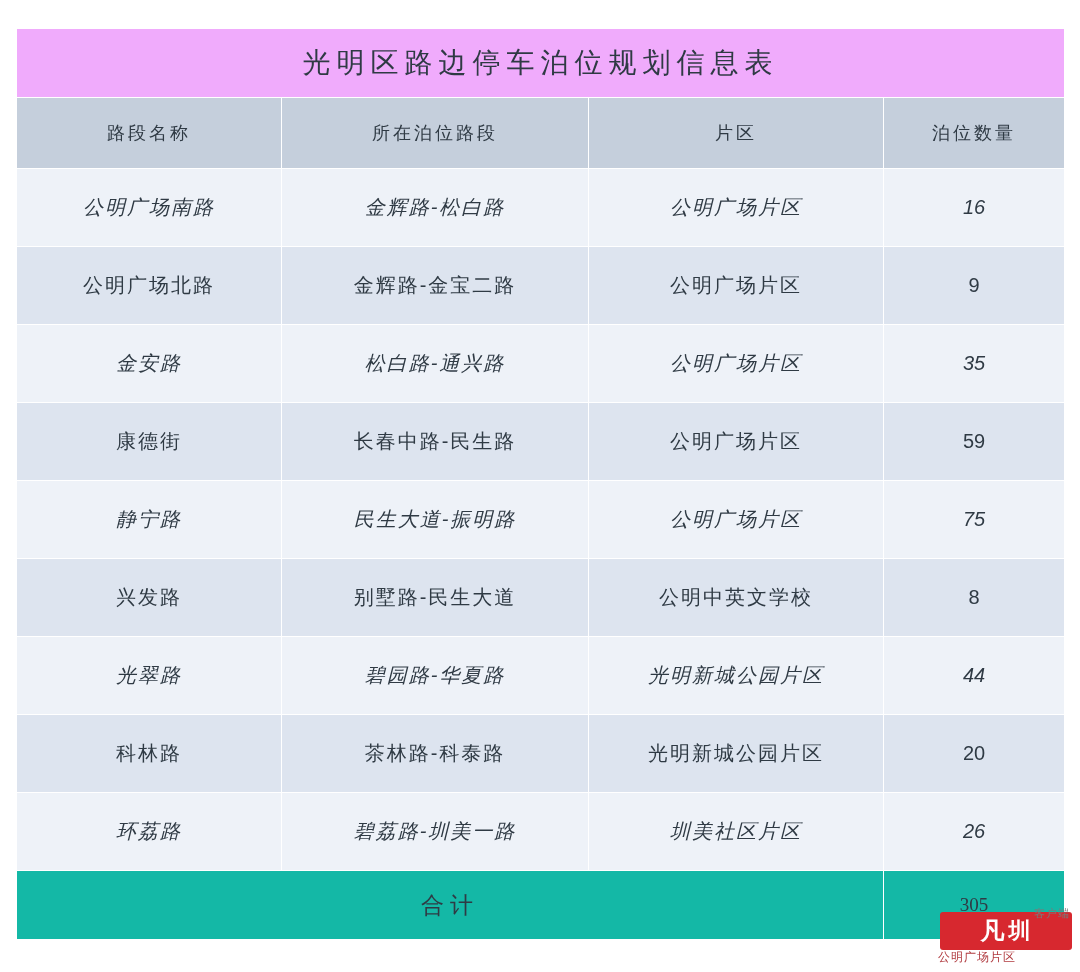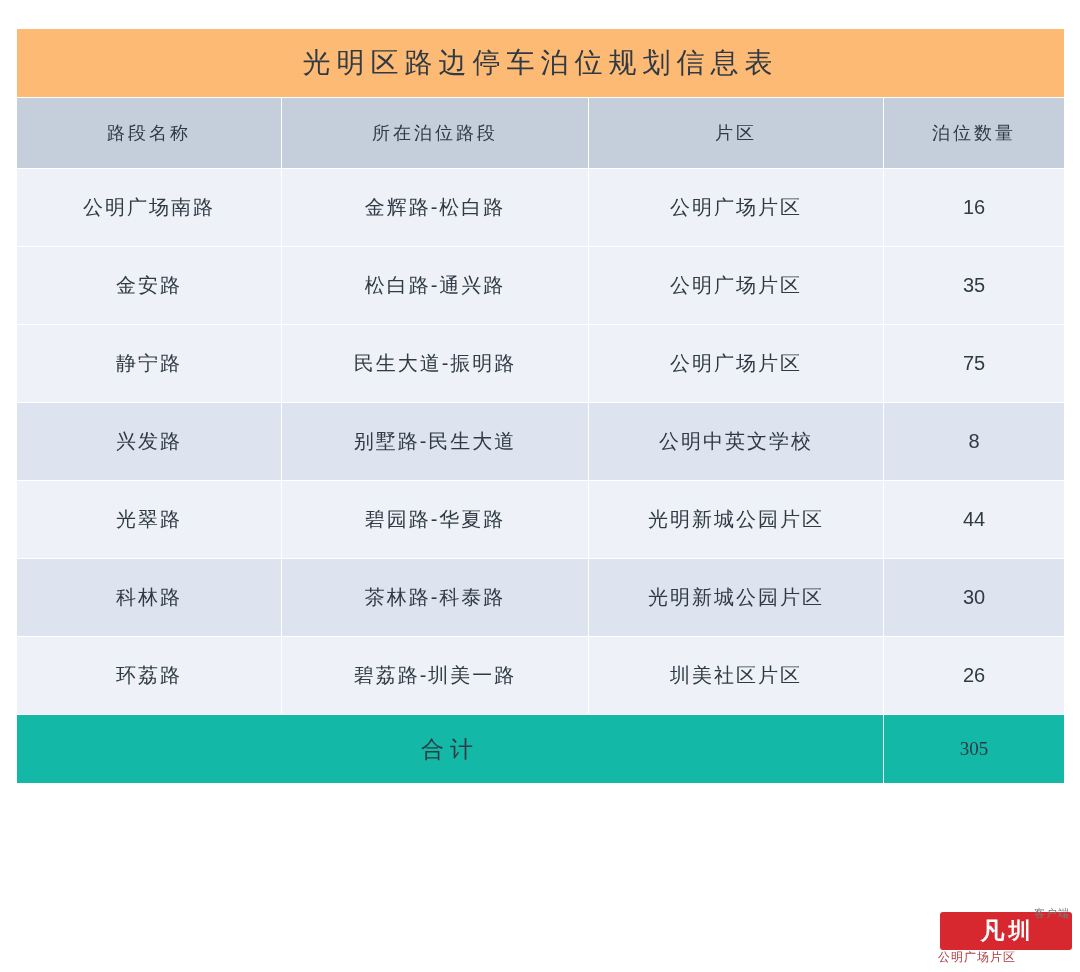--- a/index.html
+++ b/index.html
@@ -26,42 +26,42 @@
     table-layout: fixed;
   }
   table.parking td, table.parking th {
     border: 1px solid #ffffff;
     text-align: center;
     vertical-align: middle;
     font-weight: normal;
     color: #2f3a44;
   }
   .title-row td {
-    background: #fdba74;
+    background: #f0abfc;
     color: #ffffff;
     font-size: 28px;
     letter-spacing: 6px;
     height: 66px;
     font-weight: bold;
     border: none;
   }
   .head-row td {
     background: #c5cfdc;
     color: #2c3640;
     font-size: 18px;
     letter-spacing: 3px;
     height: 68px;
     font-weight: bold;
   }
   .data-row td {
     font-size: 20px;
     letter-spacing: 2px;
     height: 75px;
   }
-  .row-a td { background: #eef2f8; }
+  .row-a td { background: #eef2f8; font-style: italic; }
   .row-b td { background: #dde4ef; }
   .num-cell {
     letter-spacing: 0px !important;
     font-size: 21px;
   }
   .total-row td {
     background: #14b8a6;
     color: #ffffff;
     font-size: 23px;
     letter-spacing: 6px;
@@ -149,25 +149,37 @@
         <td>片区</td>
         <td>泊位数量</td>
       </tr>
 
       <tr class="data-row row-a">
         <td>公明广场南路</td>
         <td>金辉路-松白路</td>
         <td>公明广场片区</td>
         <td class="num-cell">16</td>
       </tr>
+      <tr class="data-row row-b">
+        <td>公明广场北路</td>
+        <td>金辉路-金宝二路</td>
+        <td>公明广场片区</td>
+        <td class="num-cell">9</td>
+      </tr>
       <tr class="data-row row-a">
         <td>金安路</td>
         <td>松白路-通兴路</td>
         <td>公明广场片区</td>
         <td class="num-cell">35</td>
+      </tr>
+      <tr class="data-row row-b">
+        <td>康德街</td>
+        <td>长春中路-民生路</td>
+        <td>公明广场片区</td>
+        <td class="num-cell">59</td>
       </tr>
       <tr class="data-row row-a">
         <td>静宁路</td>
         <td>民生大道-振明路</td>
         <td>公明广场片区</td>
         <td class="num-cell">75</td>
       </tr>
       <tr class="data-row row-b">
         <td>兴发路</td>
         <td>别墅路-民生大道</td>
@@ -177,21 +189,21 @@
       <tr class="data-row row-a">
         <td>光翠路</td>
         <td>碧园路-华夏路</td>
         <td>光明新城公园片区</td>
         <td class="num-cell">44</td>
       </tr>
       <tr class="data-row row-b">
         <td>科林路</td>
         <td>茶林路-科泰路</td>
         <td>光明新城公园片区</td>
-        <td class="num-cell">30</td>
+        <td class="num-cell">20</td>
       </tr>
       <tr class="data-row row-a">
         <td>环荔路</td>
         <td>碧荔路-圳美一路</td>
         <td>圳美社区片区</td>
         <td class="num-cell">26</td>
       </tr>
 
       <tr class="total-row">
         <td colspan="3">合计</td>

